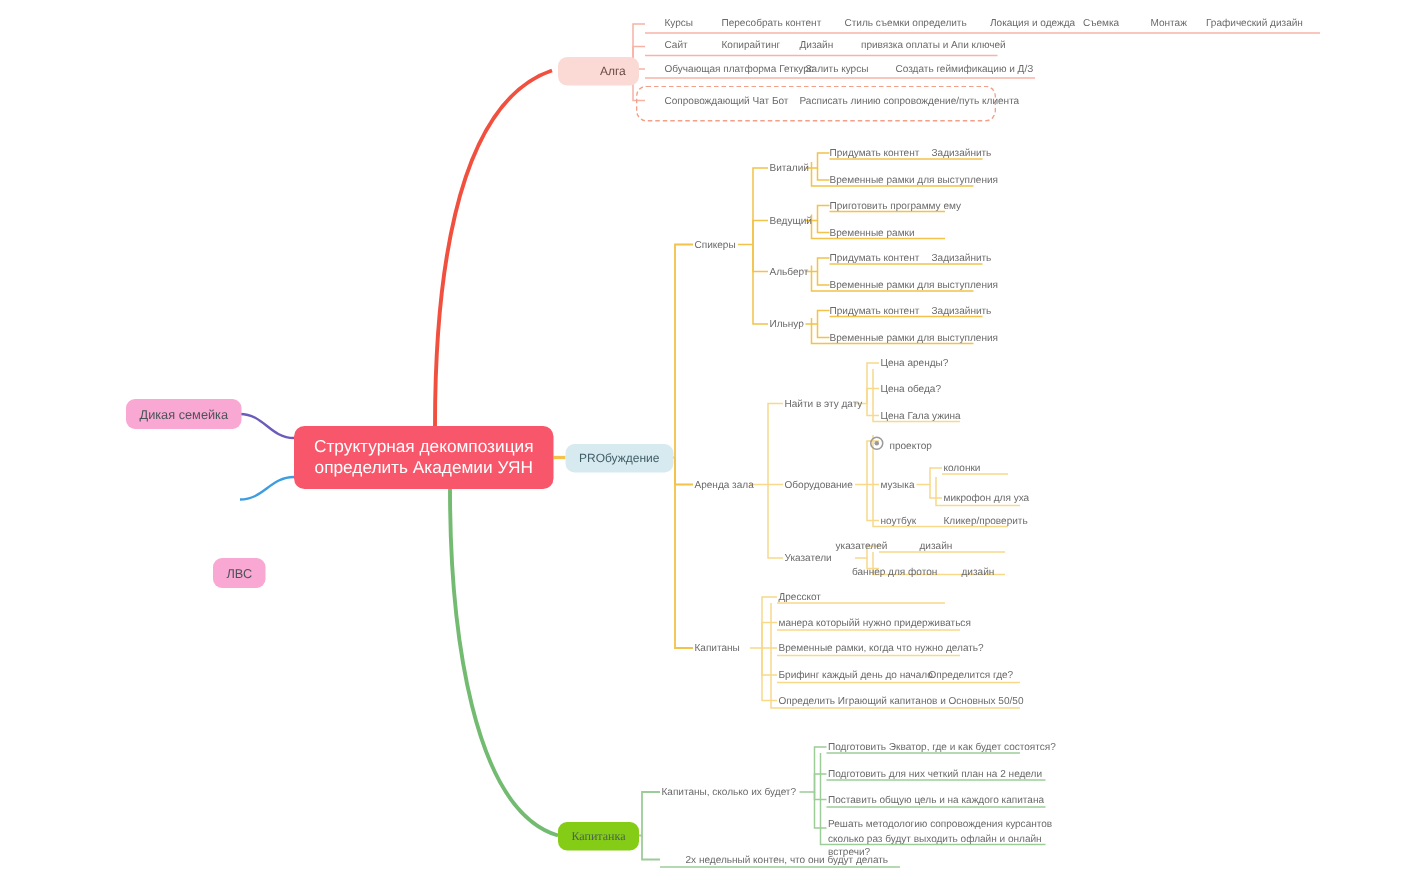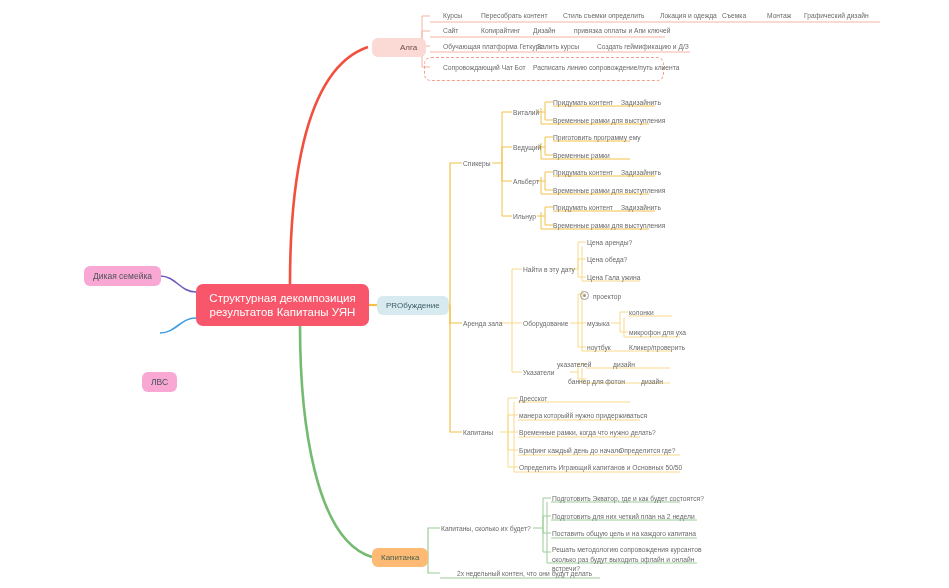--- a/index.html
+++ b/index.html
@@ -23,21 +23,21 @@
   
   .pill-grey{
     background:#f9a8d4;border-radius:6px;color:#4b5358;
     font-size:8.5px;padding:5px 9px;text-align:center;
   }
 
   
   .badge{border-radius:6px;font-size:8px;padding:5px 9px;text-align:center;}
   .badge-red{background:#fbd9d5;color:#6b4a46;padding-left:28px;}
   .badge-blue{background:#d7eaf0;color:#3f5d66;}
-  .badge-green{background:#fdba74;color:#4a6350;}
+  .badge-green{background:#84cc16;color:#4a6350;font-family:Liberation Serif, serif;}
 
   
   .leaf{font-size:6.7px;color:#6a6a6a;line-height:9px;position:absolute;white-space:nowrap;}
   .leaf.two-line{white-space:normal;width:160px;line-height:9.5px;}
 
   .kw{font-size:6.7px;color:#6a6a6a;}
 
   .proj-icon{display:inline-block;width:7px;height:7px;border-radius:50%;
     border:1px solid #9a9a9a;position:relative;top:1px;margin-right:4px;}
   .proj-icon:after{content:"";position:absolute;left:1.5px;top:1.5px;
@@ -146,21 +146,21 @@
     <path d="M551 520 L 697 520" stroke="#9ccd98" stroke-width="1" fill="none"></path>
     <path d="M551 538 L 697 538" stroke="#9ccd98" stroke-width="1" fill="none"></path>
     <path d="M440 578 L 600 578" stroke="#9ccd98" stroke-width="1" fill="none"></path>
   </svg>
 
   <div class="dashed-box" style="left:424px;top:57px;width:238px;height:22px;"></div>
 
   <div class="node root">
     <div>
       <span>Структурная декомпозиция</span>
-      <span>результатов Капитаны УЯН</span>
+      <span>определить Академии УЯН</span>
     </div>
   </div>
 
   <div class="node pill-grey" style="left:84px;top:266px;">
     <span>Дикая семейка</span>
   </div>
   <div class="node pill-grey" style="left:142px;top:324px;margin-top:48px;">
     <span>ЛВС</span>
   </div>
 

